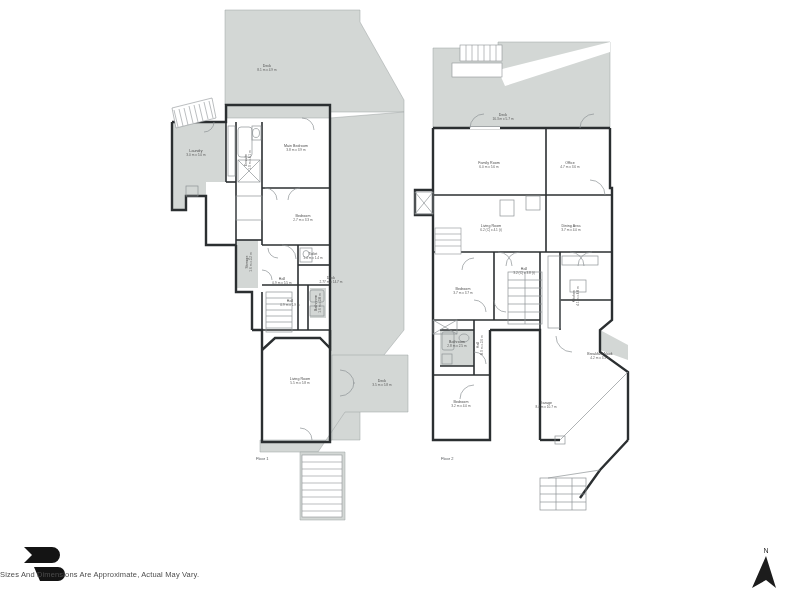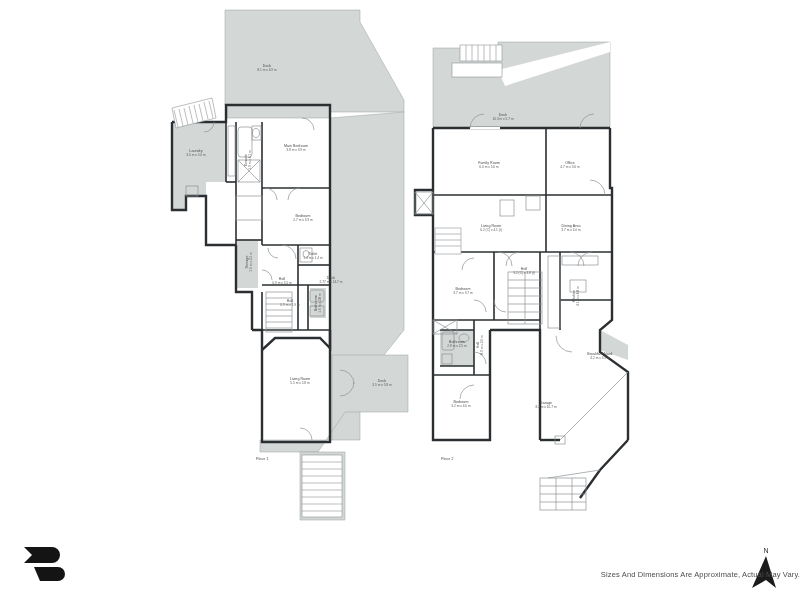--- a/index.html
+++ b/index.html
@@ -47,21 +47,21 @@
   .floor-caption {
     font-size: 4px;
     fill: #53575a;
     text-anchor: start;
   }
   .disclaimer {
     position: absolute;
     left: 0;
     right: 0;
     top: 570px;
-    text-align: right;
+    text-align: left;
     font-size: 7.5px;
     color: #4d4d4d;
     letter-spacing: 0.15px;
     font-family: "Liberation Sans", sans-serif;
   }
   .compass-n {
     font-size: 7px;
     fill: #2b2b2b;
     text-anchor: middle;
     font-family: "Liberation Sans", sans-serif;

